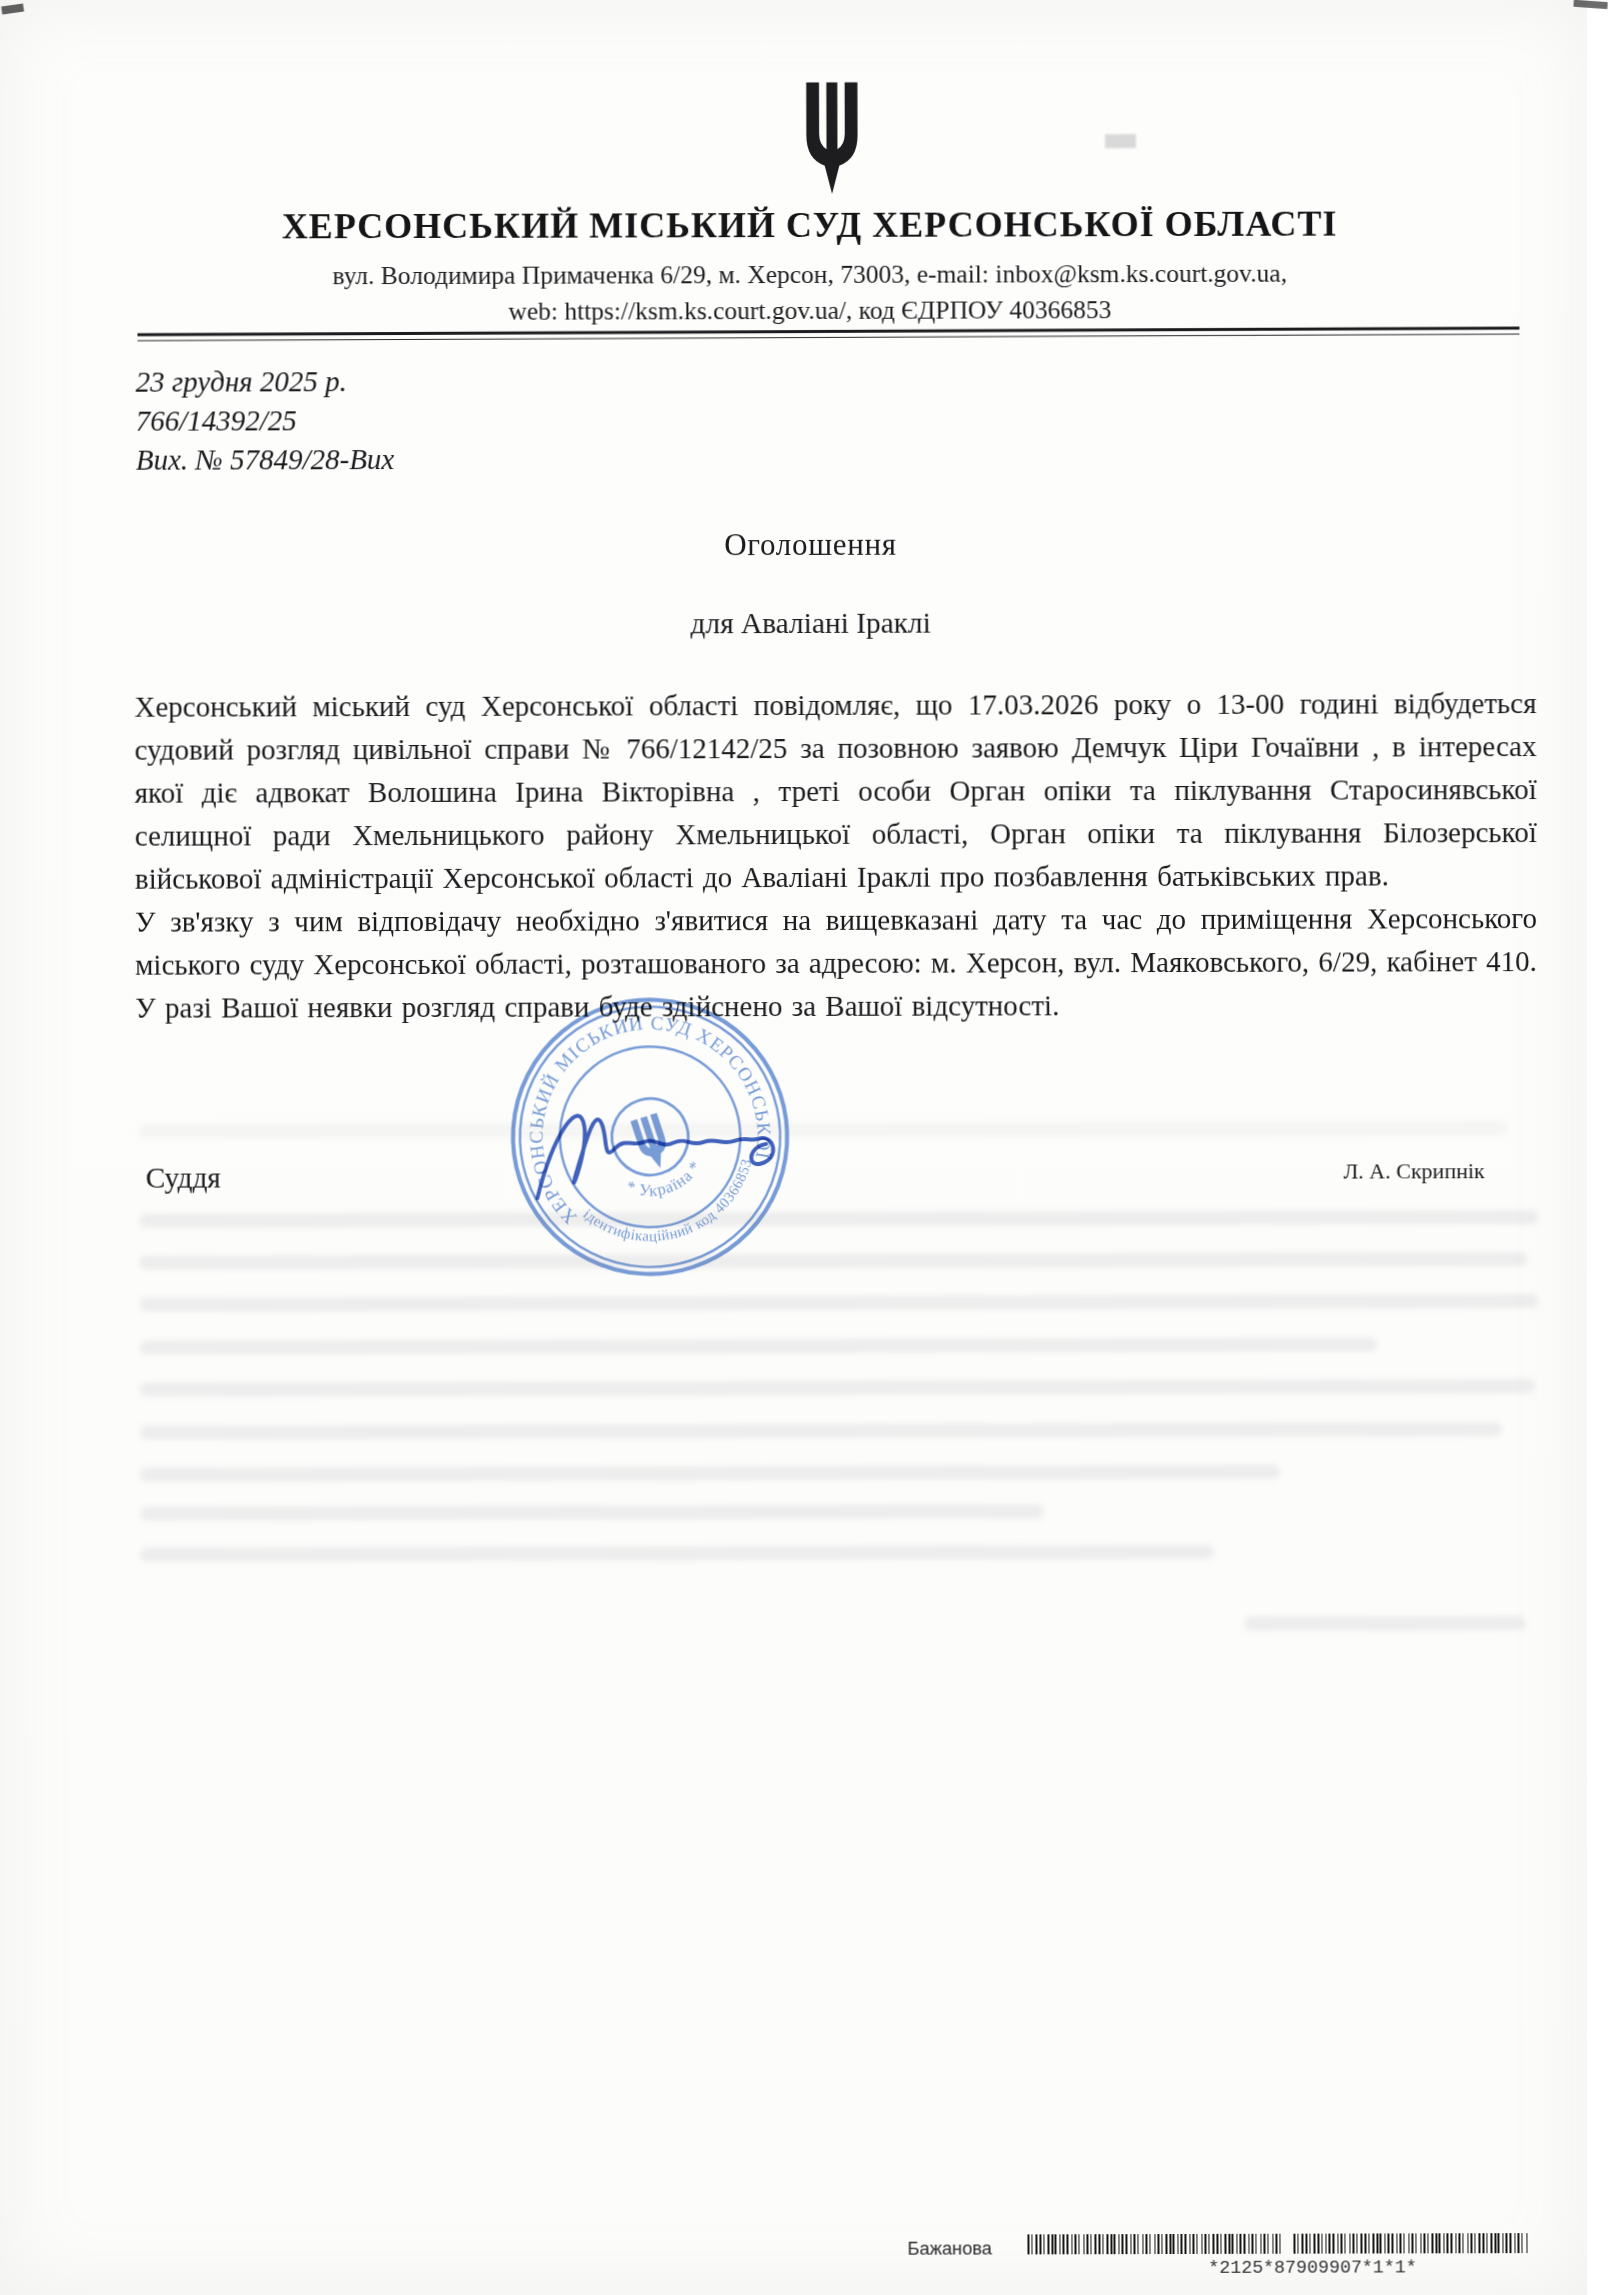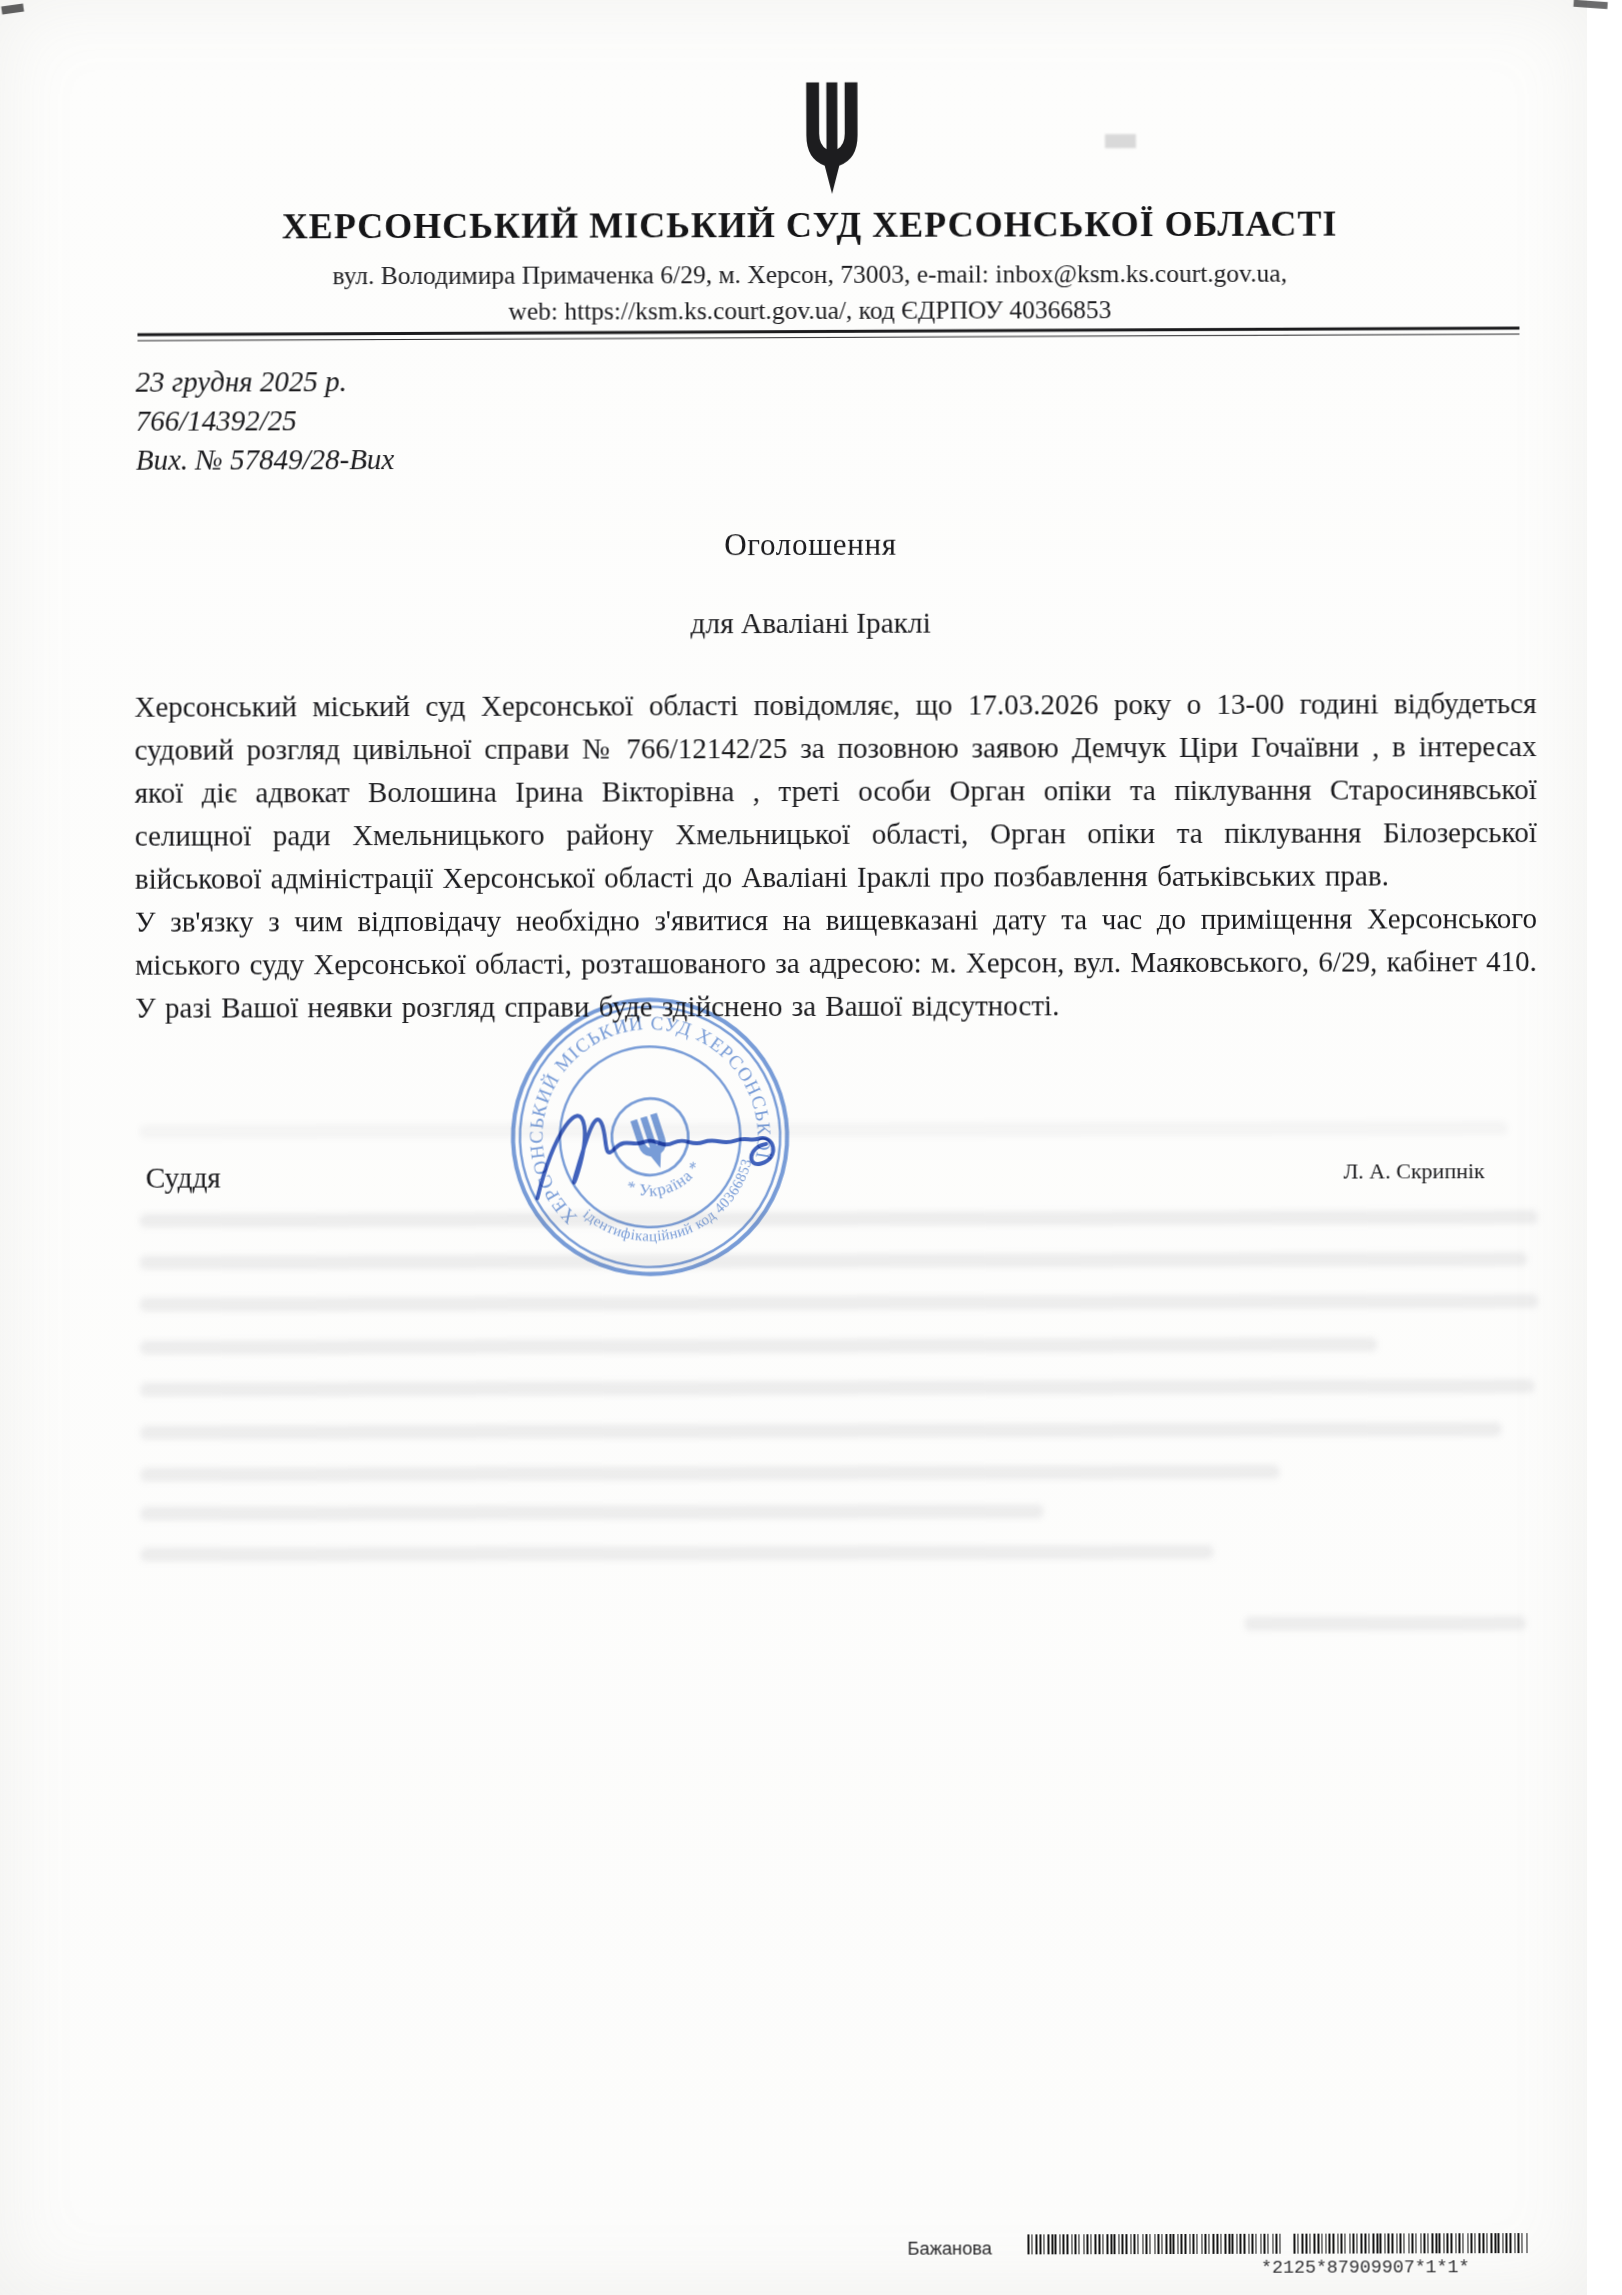--- a/index.html
+++ b/index.html
@@ -173,21 +173,21 @@
       transparent 5.2px, transparent 8.5px,
       #151515 8.5px, #151515 9.8px,
       transparent 9.8px, transparent 11.8px);
   }
   .barcode-a { left: 1024px; width: 255px; }
   .barcode-b { left: 1290px; width: 234px; }
   .barcode-text {
     position: absolute;
     left: 1152px; top: 2259px;
     width: 314px;
-    text-align: right;
+    text-align: center;
     font-family: "Liberation Mono", "DejaVu Sans Mono", monospace;
     font-size: 18.3px;
     color: #333336;
   }
 </style>
 </head>
 <body>
 
 <div class="page">
   <div class="skew">

